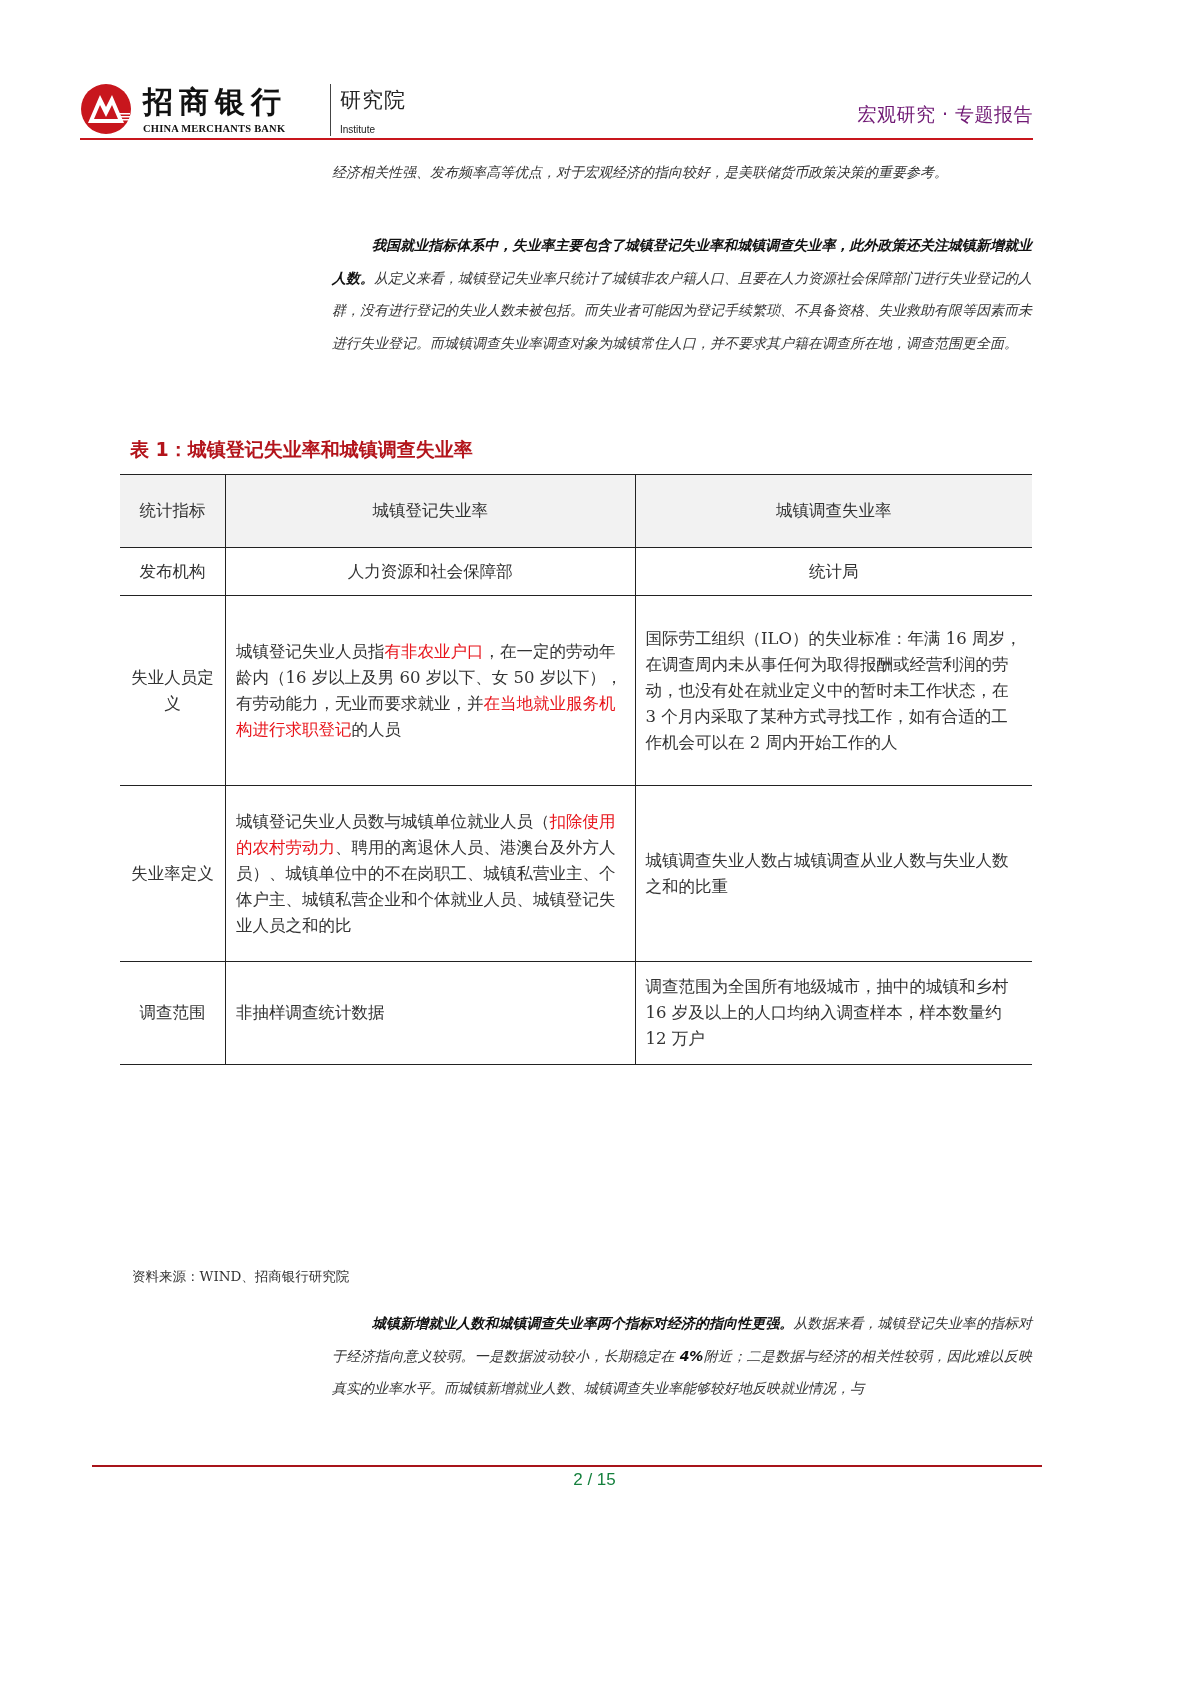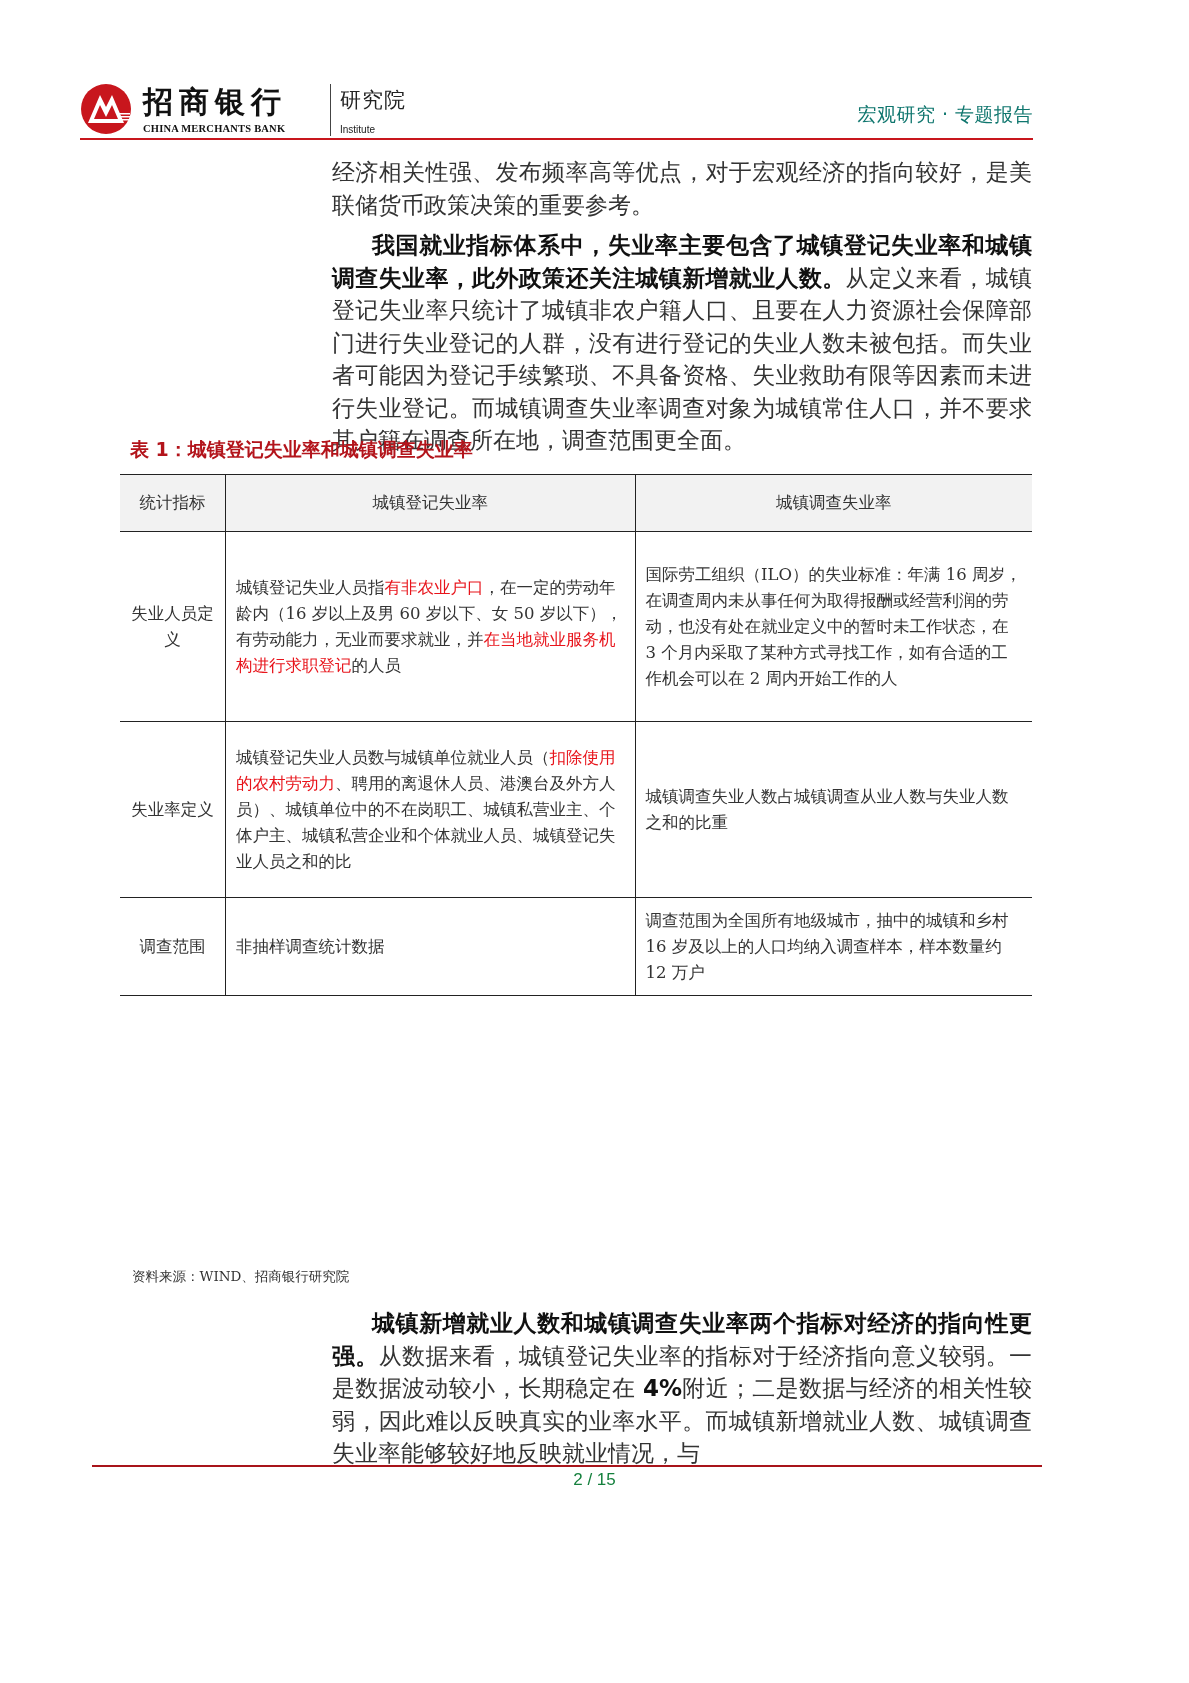--- a/index.html
+++ b/index.html
@@ -10,36 +10,36 @@
   .logo-cn { position: absolute; left: 65px; top: 2px; font-family: "DejaVu Sans", sans-serif;
              font-weight: bold; font-size: 30px; letter-spacing: 6px; color: #111; }
   .logo-en { position: absolute; left: 65px; top: 43px; font-family: "Liberation Serif", serif;
              font-weight: bold; font-size: 10.5px; color: #111; letter-spacing: 0.2px; }
   .logo-sep { position: absolute; left: 252px; top: 4px; width: 1px; height: 52px; background: #444; }
   .logo-inst { position: absolute; left: 262px; top: 6px; font-family: "DejaVu Serif", serif;
                font-size: 21px; color: #222; letter-spacing: 1px; }
   .logo-inst-en { position: absolute; left: 262px; top: 44px; font-family: "Liberation Sans", sans-serif;
                   font-size: 10px; color: #222; }
   .header-right { position: absolute; right: 0; top: 22px; font-family: "DejaVu Sans", sans-serif;
-                  font-size: 19px; color: #0f766e; letter-spacing: 0.5px; }
+                  font-size: 19px; color: #701a75; letter-spacing: 0.5px; }
   .header-line { position: absolute; left: 80px; top: 138px; width: 953px; height: 2px; background: #c8161d; }
 
   .body-text { position: absolute; left: 332px; width: 700px; font-family: "DejaVu Serif", serif;
-               font-size: 23px; line-height: 32.5px; color: #333; text-align: justify; }
+               font-size: 14px; line-height: 32.5px; color: #333; text-align: justify; font-style: italic; }
   .body-text p { margin: 0; }
   .body-text .indent { text-indent: 40px; }
   .body-text b { color: #111; font-family: "DejaVu Sans", sans-serif; font-weight: bold; }
 
   .table-title { position: absolute; left: 130px; top: 437px; font-family: "DejaVu Sans", sans-serif;
                  font-weight: bold; font-size: 19px; color: #b3141b; }
 
   table.cmp { position: absolute; left: 120px; top: 474px; width: 912px; border-collapse: collapse;
               font-family: "DejaVu Serif", serif; font-size: 16.5px; color: #333; }
   table.cmp td, table.cmp th { border-top: 1.5px solid #222; border-bottom: 1.5px solid #222;
-              padding: 4px 10px; font-weight: normal; }
+              padding: 12px 10px; font-weight: normal; }
   table.cmp td + td, table.cmp th + th { border-left: 1.2px solid #222; }
   table.cmp tr.hdr th { background: #f2f2f2; height: 48px; }
   table.cmp .c0 { width: 85px; text-align: center; }
   table.cmp .c1 { width: 388px; }
   table.cmp .c2 { width: 376px; }
   table.cmp .center { text-align: center; }
   table.cmp td.left { text-align: left; line-height: 26px; }
   .red { color: #e8141b; }
 
   .source { position: absolute; left: 132px; top: 1268px; font-family: "DejaVu Serif", serif;
@@ -80,20 +80,25 @@
 
 <div class="table-title">表 1：城镇登记失业率和城镇调查失业率</div>
 
 <table class="cmp">
   <tbody>
       <tr class="hdr">
     <th class="c0">统计指标</th>
     <th class="c1">城镇登记失业率</th>
     <th class="c2">城镇调查失业率</th>
   </tr>
+  <tr style="height:48px;">
+    <td class="c0">发布机构</td>
+    <td class="c1 center">人力资源和社会保障部</td>
+    <td class="c2 center">统计局</td>
+  </tr>
   <tr style="height:190px;">
     <td class="c0" style="line-height:26px;">失业人员定义</td>
     <td class="c1 left">
       <span>城镇登记失业人员指</span><span class="red">有非农业户口</span><span>，在一定的劳动年龄内（16 岁以上及男 60 岁以下、女 50 岁以下），有劳动能力，无业而要求就业，并</span><span class="red">在当地就业服务机构进行求职登记</span><span>的人员</span>
     </td>
     <td class="c2 left">国际劳工组织（ILO）的失业标准：年满 16 周岁，在调查周内未从事任何为取得报酬或经营利润的劳动，也没有处在就业定义中的暂时未工作状态，在 3 个月内采取了某种方式寻找工作，如有合适的工作机会可以在 2 周内开始工作的人</td>
   </tr>
   <tr style="height:176px;">
     <td class="c0" style="line-height:26px;">失业率定义</td>
     <td class="c1 left">

